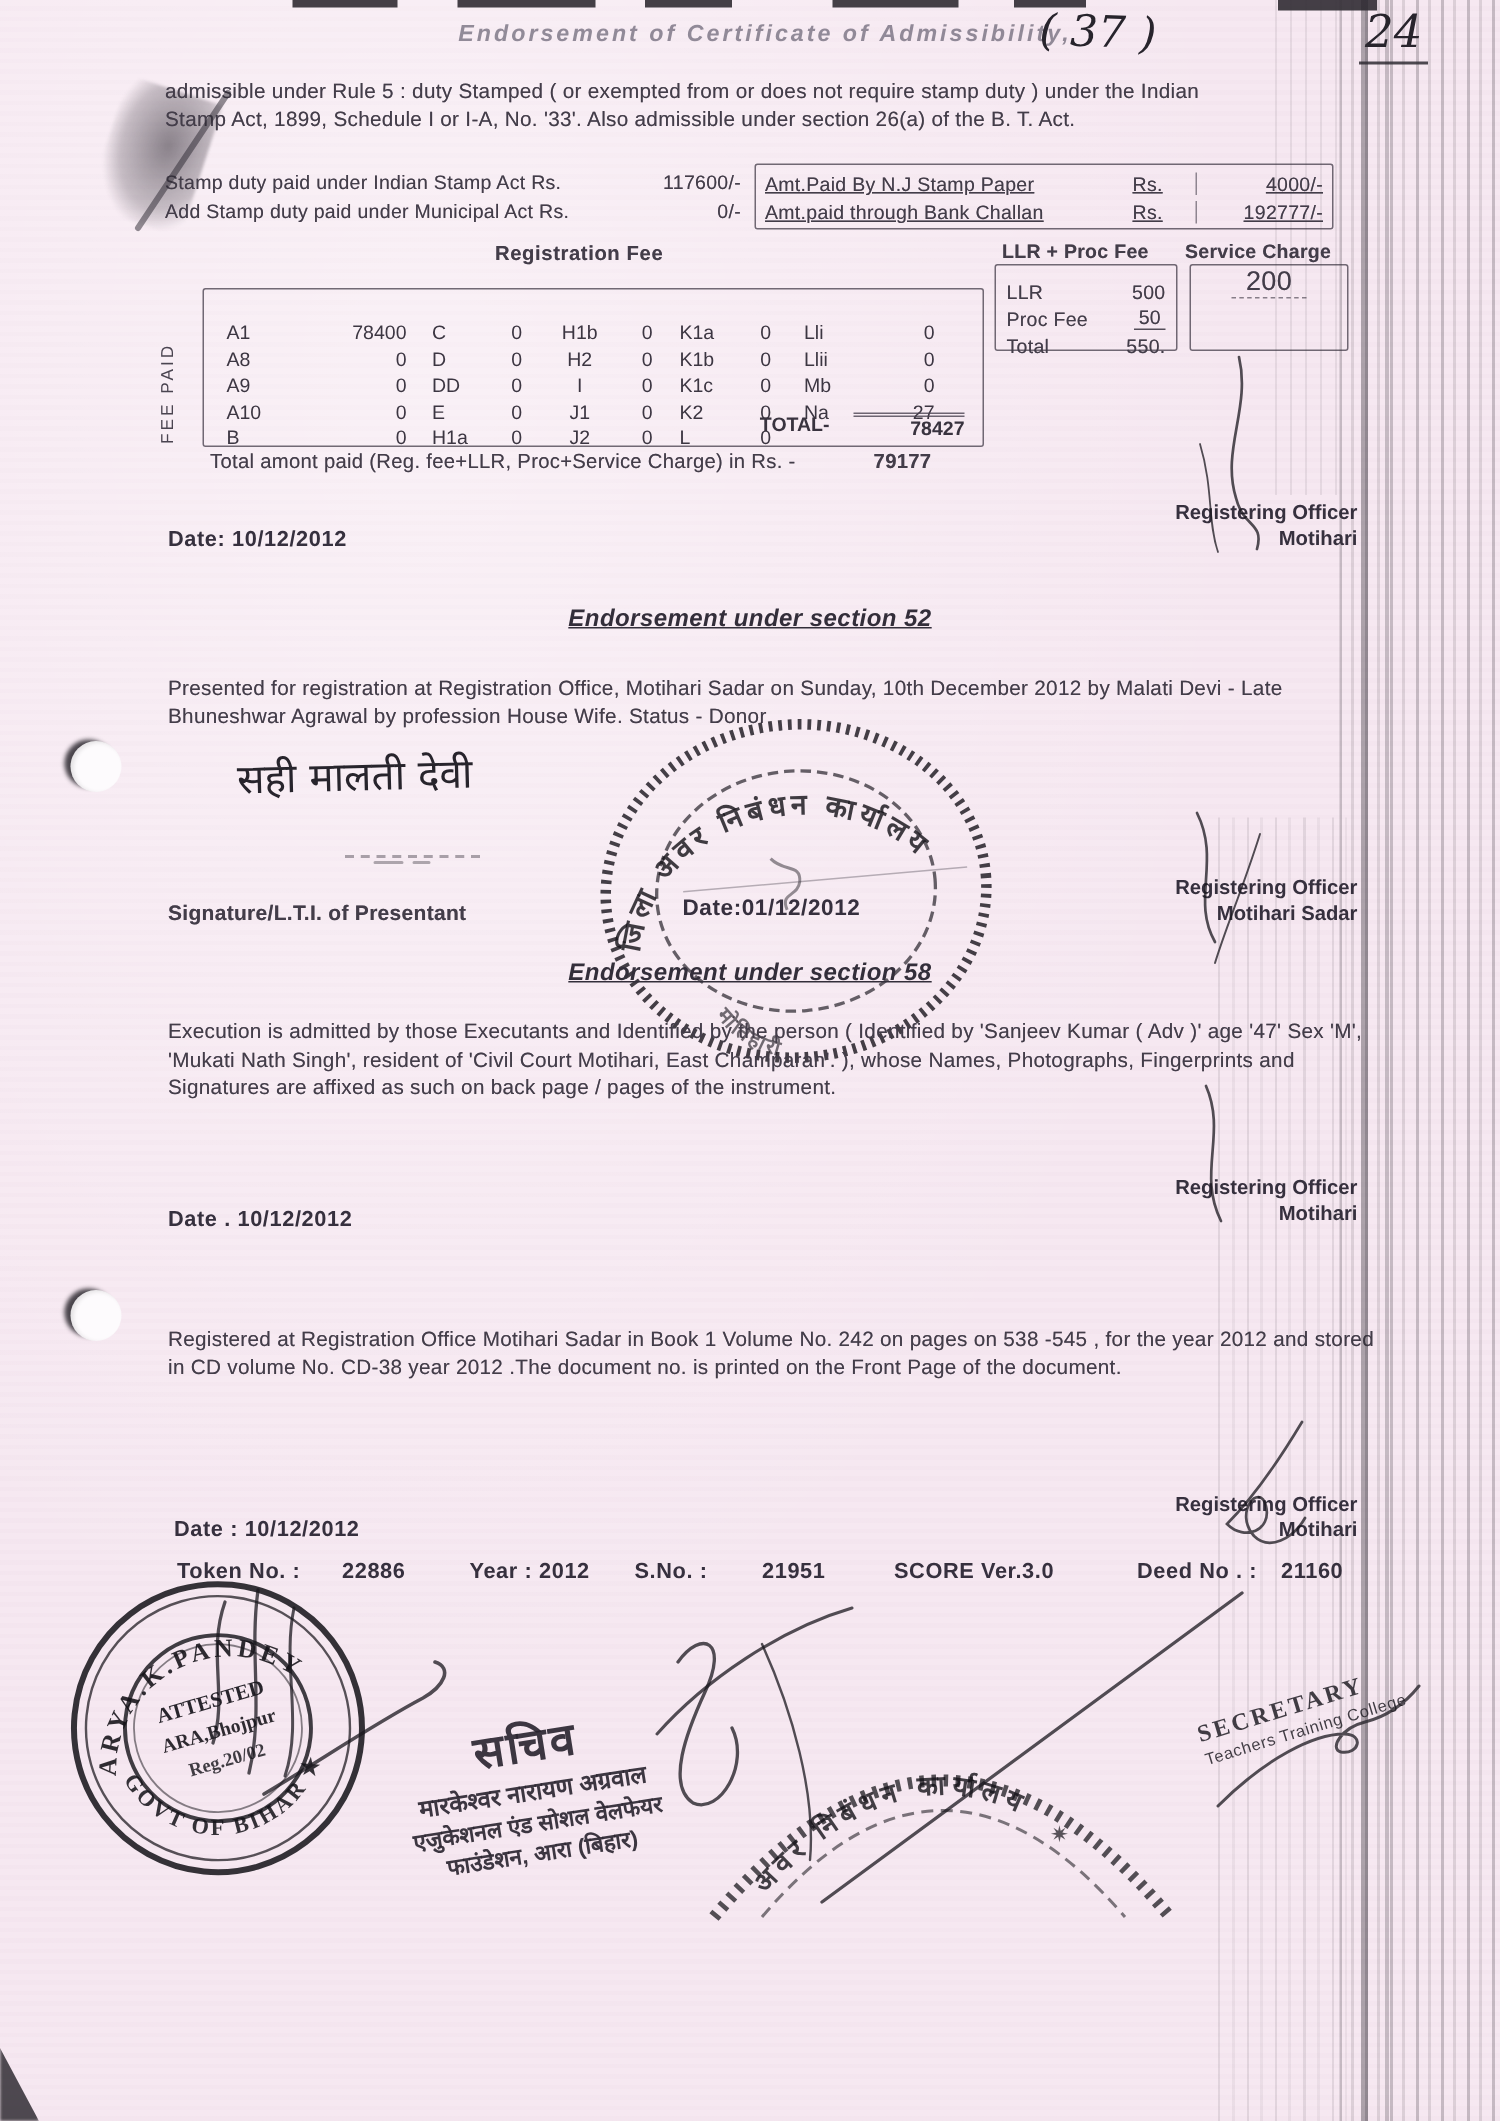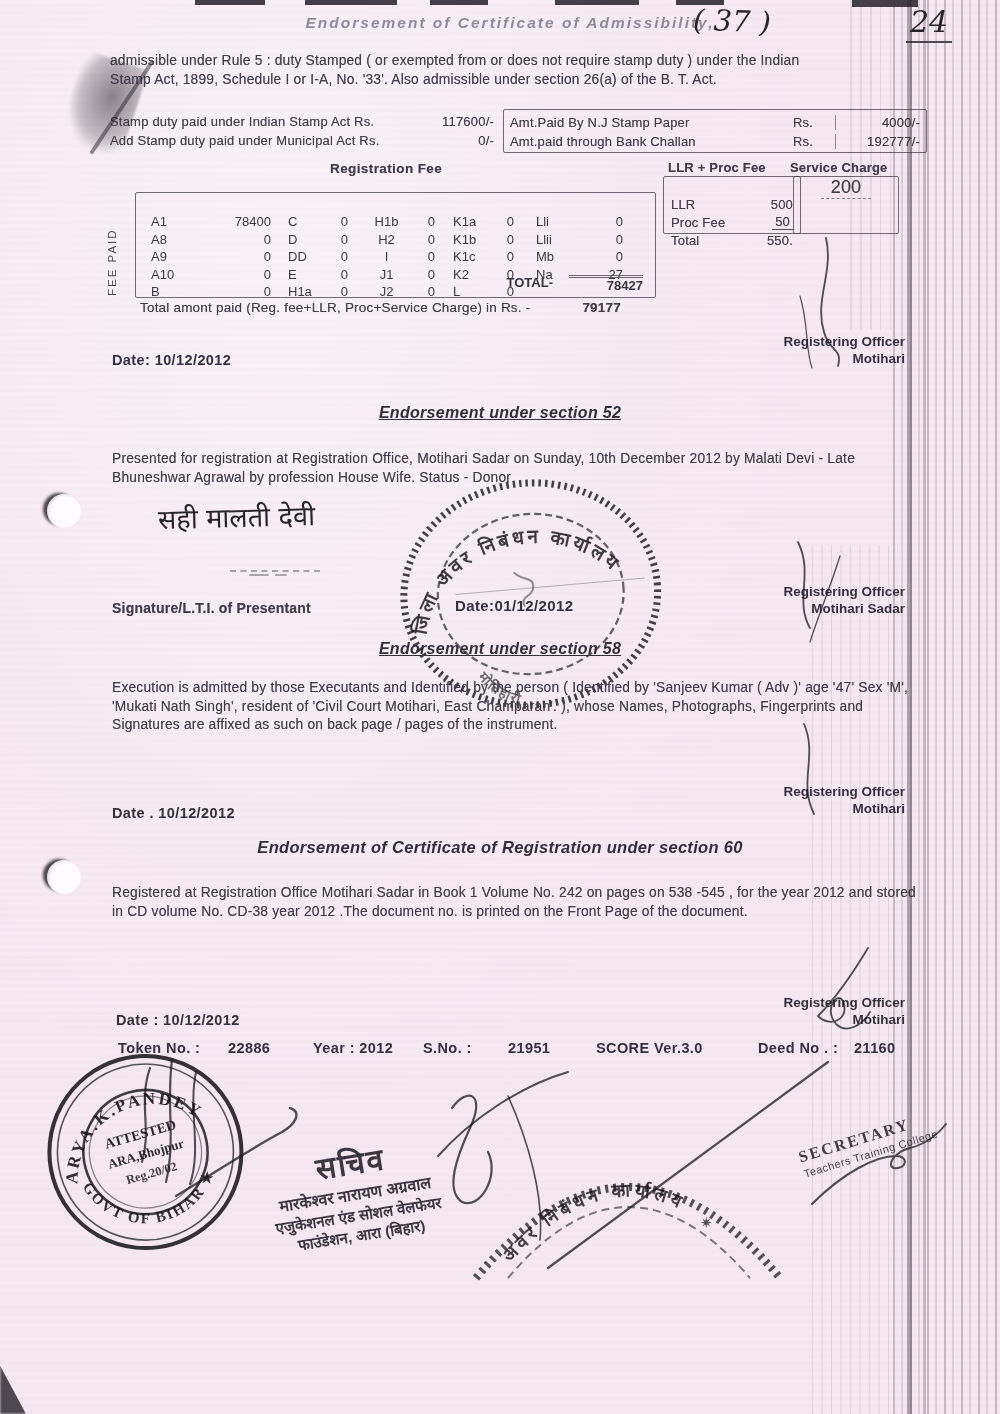--- a/index.html
+++ b/index.html
@@ -71,21 +71,21 @@
     <div class="kv">
       <span style="flex:1">Stamp duty paid under Indian Stamp Act  Rs.</span>
       <span style="width:80px;text-align:right">117600/-</span>
     </div>
     <div class="kv">
       <span style="flex:1">Add Stamp duty paid under Municipal Act Rs.</span>
       <span style="width:80px;text-align:right">0/-</span>
     </div>
   </div>
 
-  <div class="abs boxed doc" style="left:503px;top:109px;width:424px;height:44px;padding:3px 6px;box-sizing:border-box;">
+  <div class="abs boxed doc" style="left:503px;top:109px;width:386px;height:44px;padding:3px 6px;box-sizing:border-box;text-decoration:underline;">
     <div class="kv">
       <span style="flex:1">Amt.Paid By N.J Stamp Paper</span>
       <span style="width:42px">Rs.</span>
       <span style="width:84px;text-align:right;border-left:1.4px solid rgba(74,66,80,.6);">4000/-</span>
     </div>
     <div class="kv">
       <span style="flex:1">Amt.paid through Bank Challan</span>
       <span style="width:42px">Rs.</span>
       <span style="width:84px;text-align:right;border-left:1.4px solid rgba(74,66,80,.6);">192777/-</span>
     </div>
@@ -157,21 +157,21 @@
           <span class="fc">L</span>
           <span class="fv">0</span>
         </div>
       </div>
     <div class="abs" style="right:12px;top:82px;display:flex;gap:16px;font-size:13px;font-weight:bold;color:#39333f;">
       <span>TOTAL-</span>
       <span style="width:74px;text-align:right;border-top:3px double rgba(74,66,80,.8);">78427</span>
     </div>
   </div>
 
-  <div class="abs boxed doc" style="left:663px;top:176px;width:138px;height:58px;padding:18px 7px;box-sizing:border-box;font-size:12.5px;">
+  <div class="abs boxed doc" style="left:663px;top:176px;width:122px;height:58px;padding:8px 7px;box-sizing:border-box;font-size:12.5px;">
     <div class="kv" style="height:18px">
       <span style="flex:1">LLR</span>
       <span>500</span>
     </div>
     <div class="kv" style="height:18px">
       <span style="flex:1">Proc Fee</span>
       <span style="border-bottom:1.6px solid rgba(55,49,62,.85);padding:0 3px;">50</span>
     </div>
     <div class="kv" style="height:18px">
       <span style="flex:1">Total</span>
@@ -231,21 +231,20 @@
   <div class="abs heading" style="left:0;top:640px;width:1000px;text-align:center;text-decoration:underline;">Endorsement under section 58</div>
   <div class="abs doc para" style="left:112px;top:679px;width:812px;">Execution is admitted by those Executants and Identified by the person ( Identified by 'Sanjeev Kumar ( Adv )' age '47' Sex 'M', 'Mukati Nath Singh', resident of 'Civil Court Motihari, East Champaran'. ), whose Names, Photographs, Fingerprints and Signatures are affixed as such on back page / pages of the instrument.</div>
 
   <div class="abs officer" style="left:705px;top:784px;">
     <div>Registering Officer</div>
     <div>Motihari</div>
   </div>
 
   <div class="abs datetxt" style="left:112px;top:805px;">Date .  10/12/2012</div>
 
-  <div class="abs heading" style="left:0;top:838px;width:1000px;text-align:center;font-size:16.5px;">Endorsement of Certificate of Registration under section 60</div>
   <div class="abs doc para" style="left:112px;top:884px;width:812px;">Registered at Registration Office Motihari Sadar  in Book 1  Volume No. 242 on pages on 538 -545 , for the year 2012 and stored in CD volume  No. CD-38  year 2012 .The document no. is printed on the Front Page of the document.</div>
 
   <div class="abs officer" style="left:705px;top:995px;">
     <div>Registering Officer</div>
     <div>Motihari</div>
   </div>
 
   <div class="abs datetxt" style="left:116px;top:1012px;">Date :  10/12/2012</div>
 
   <div>

